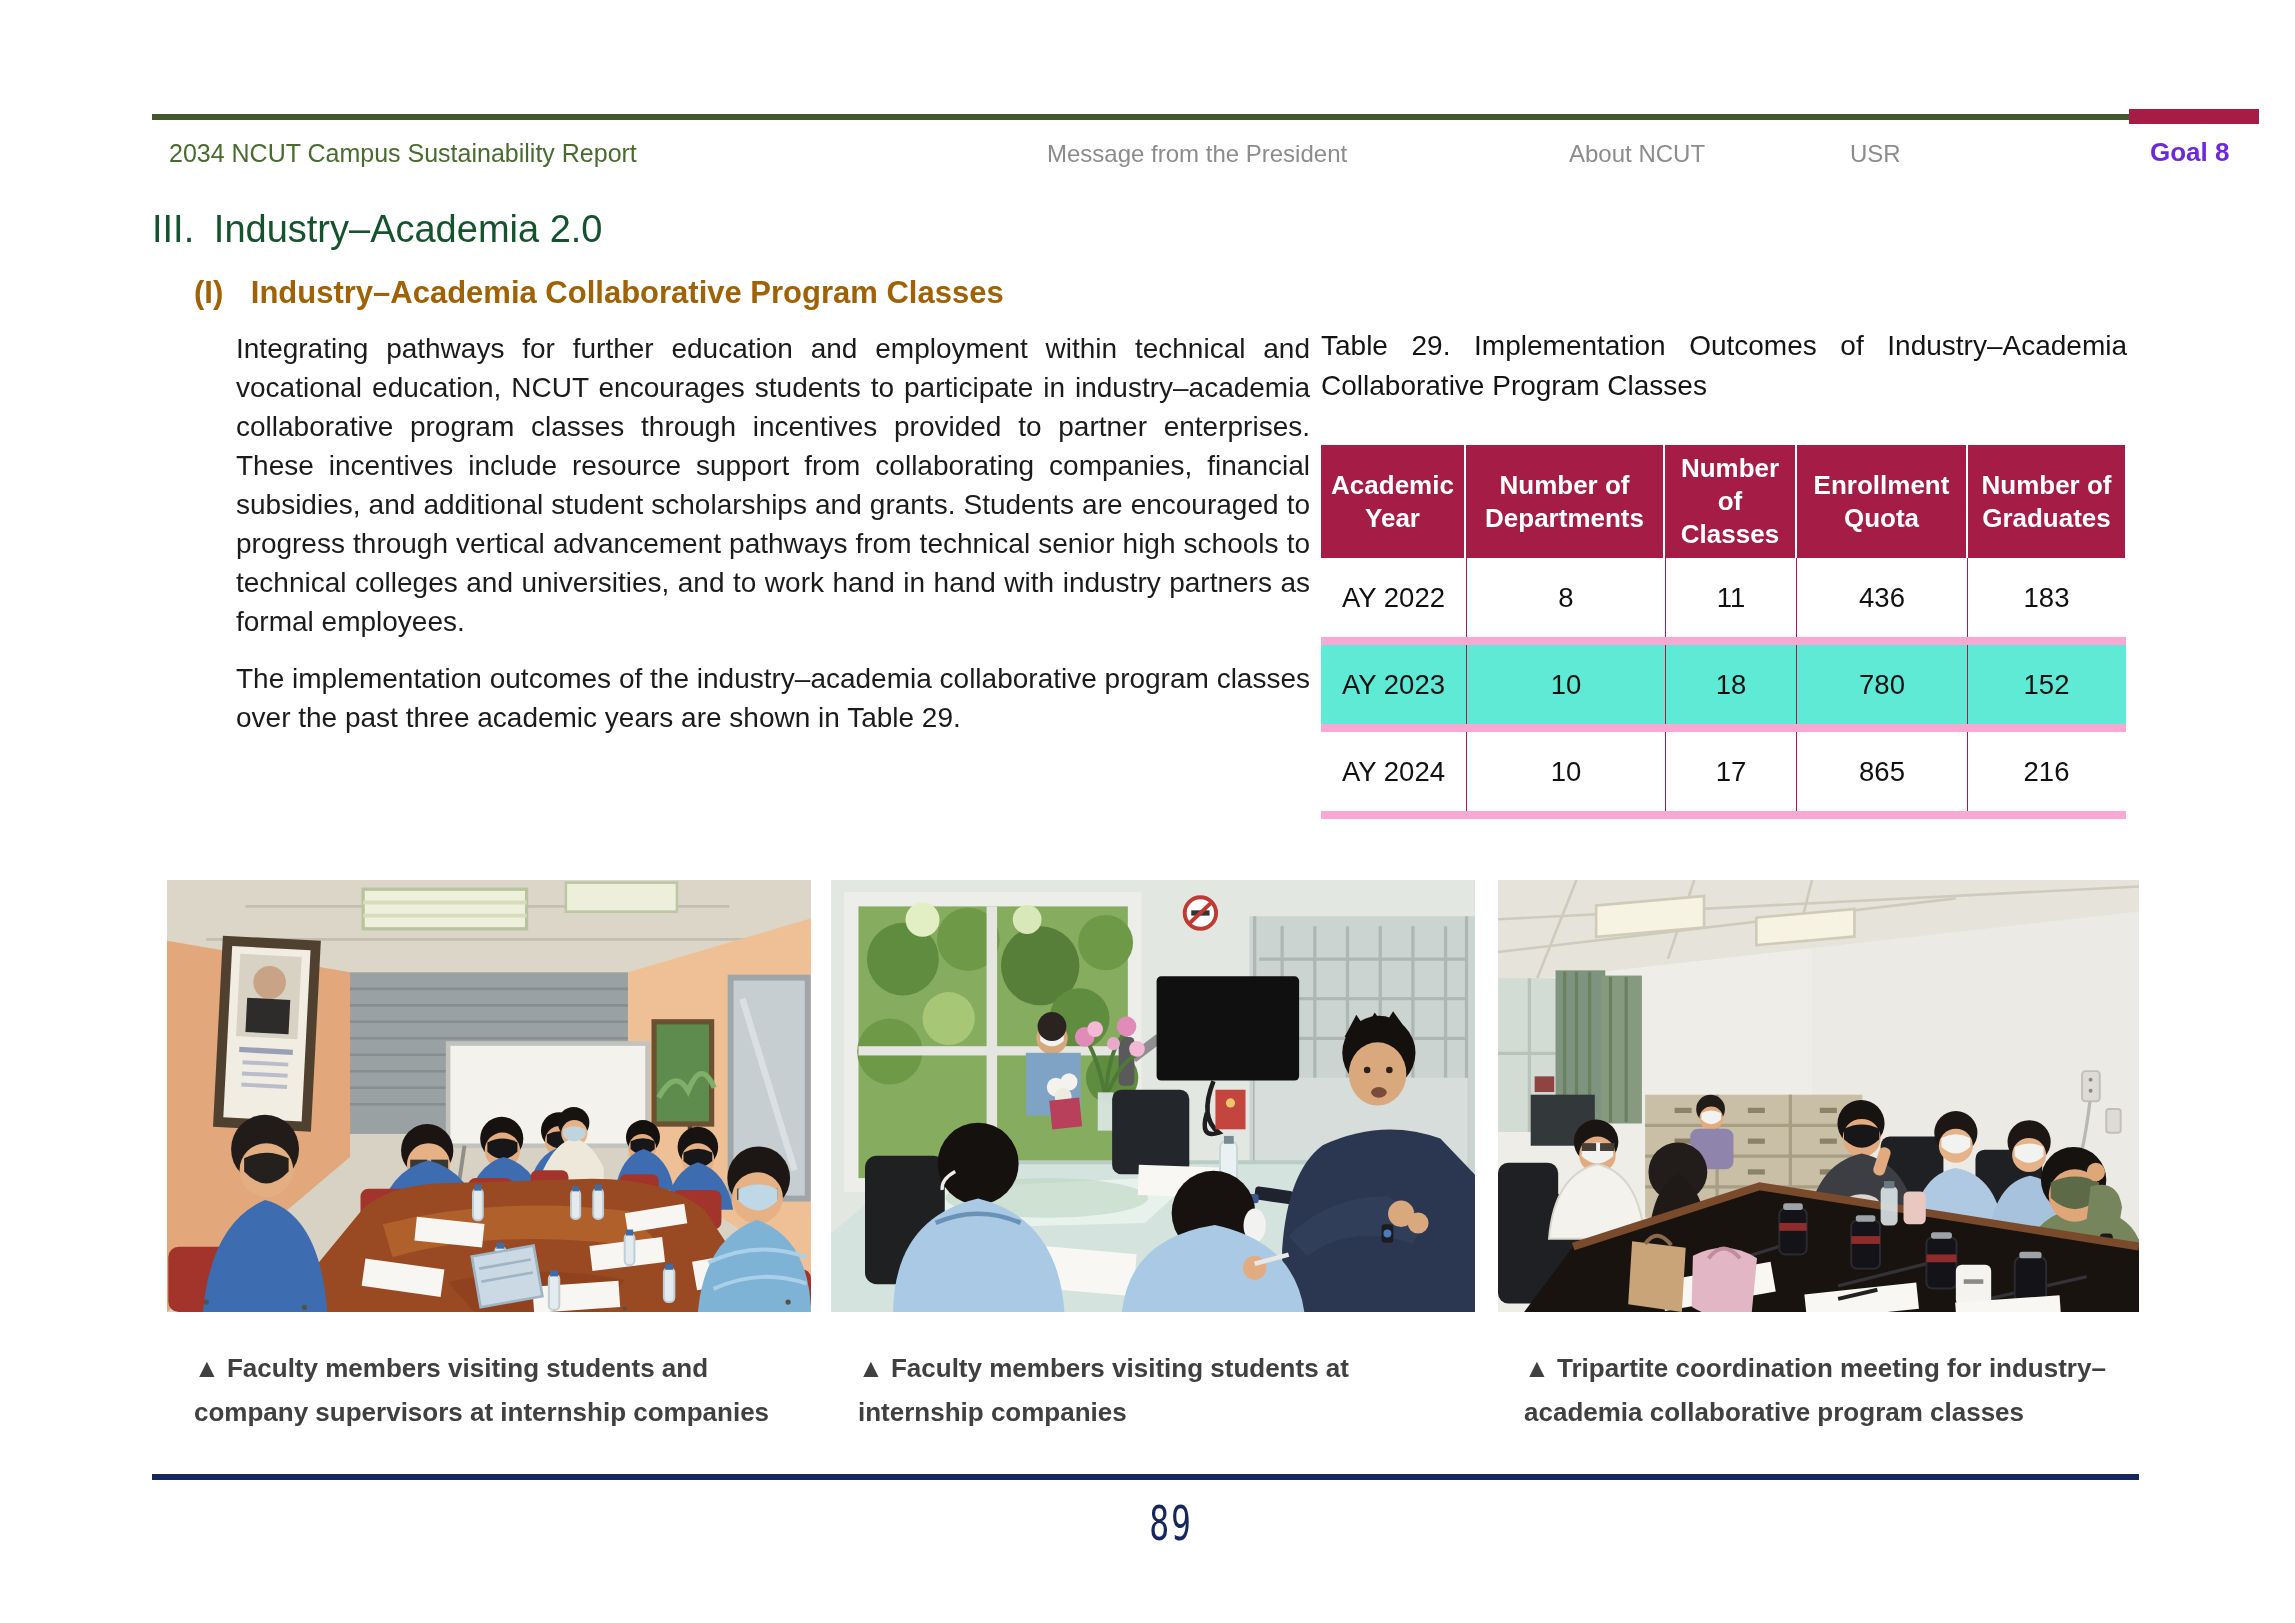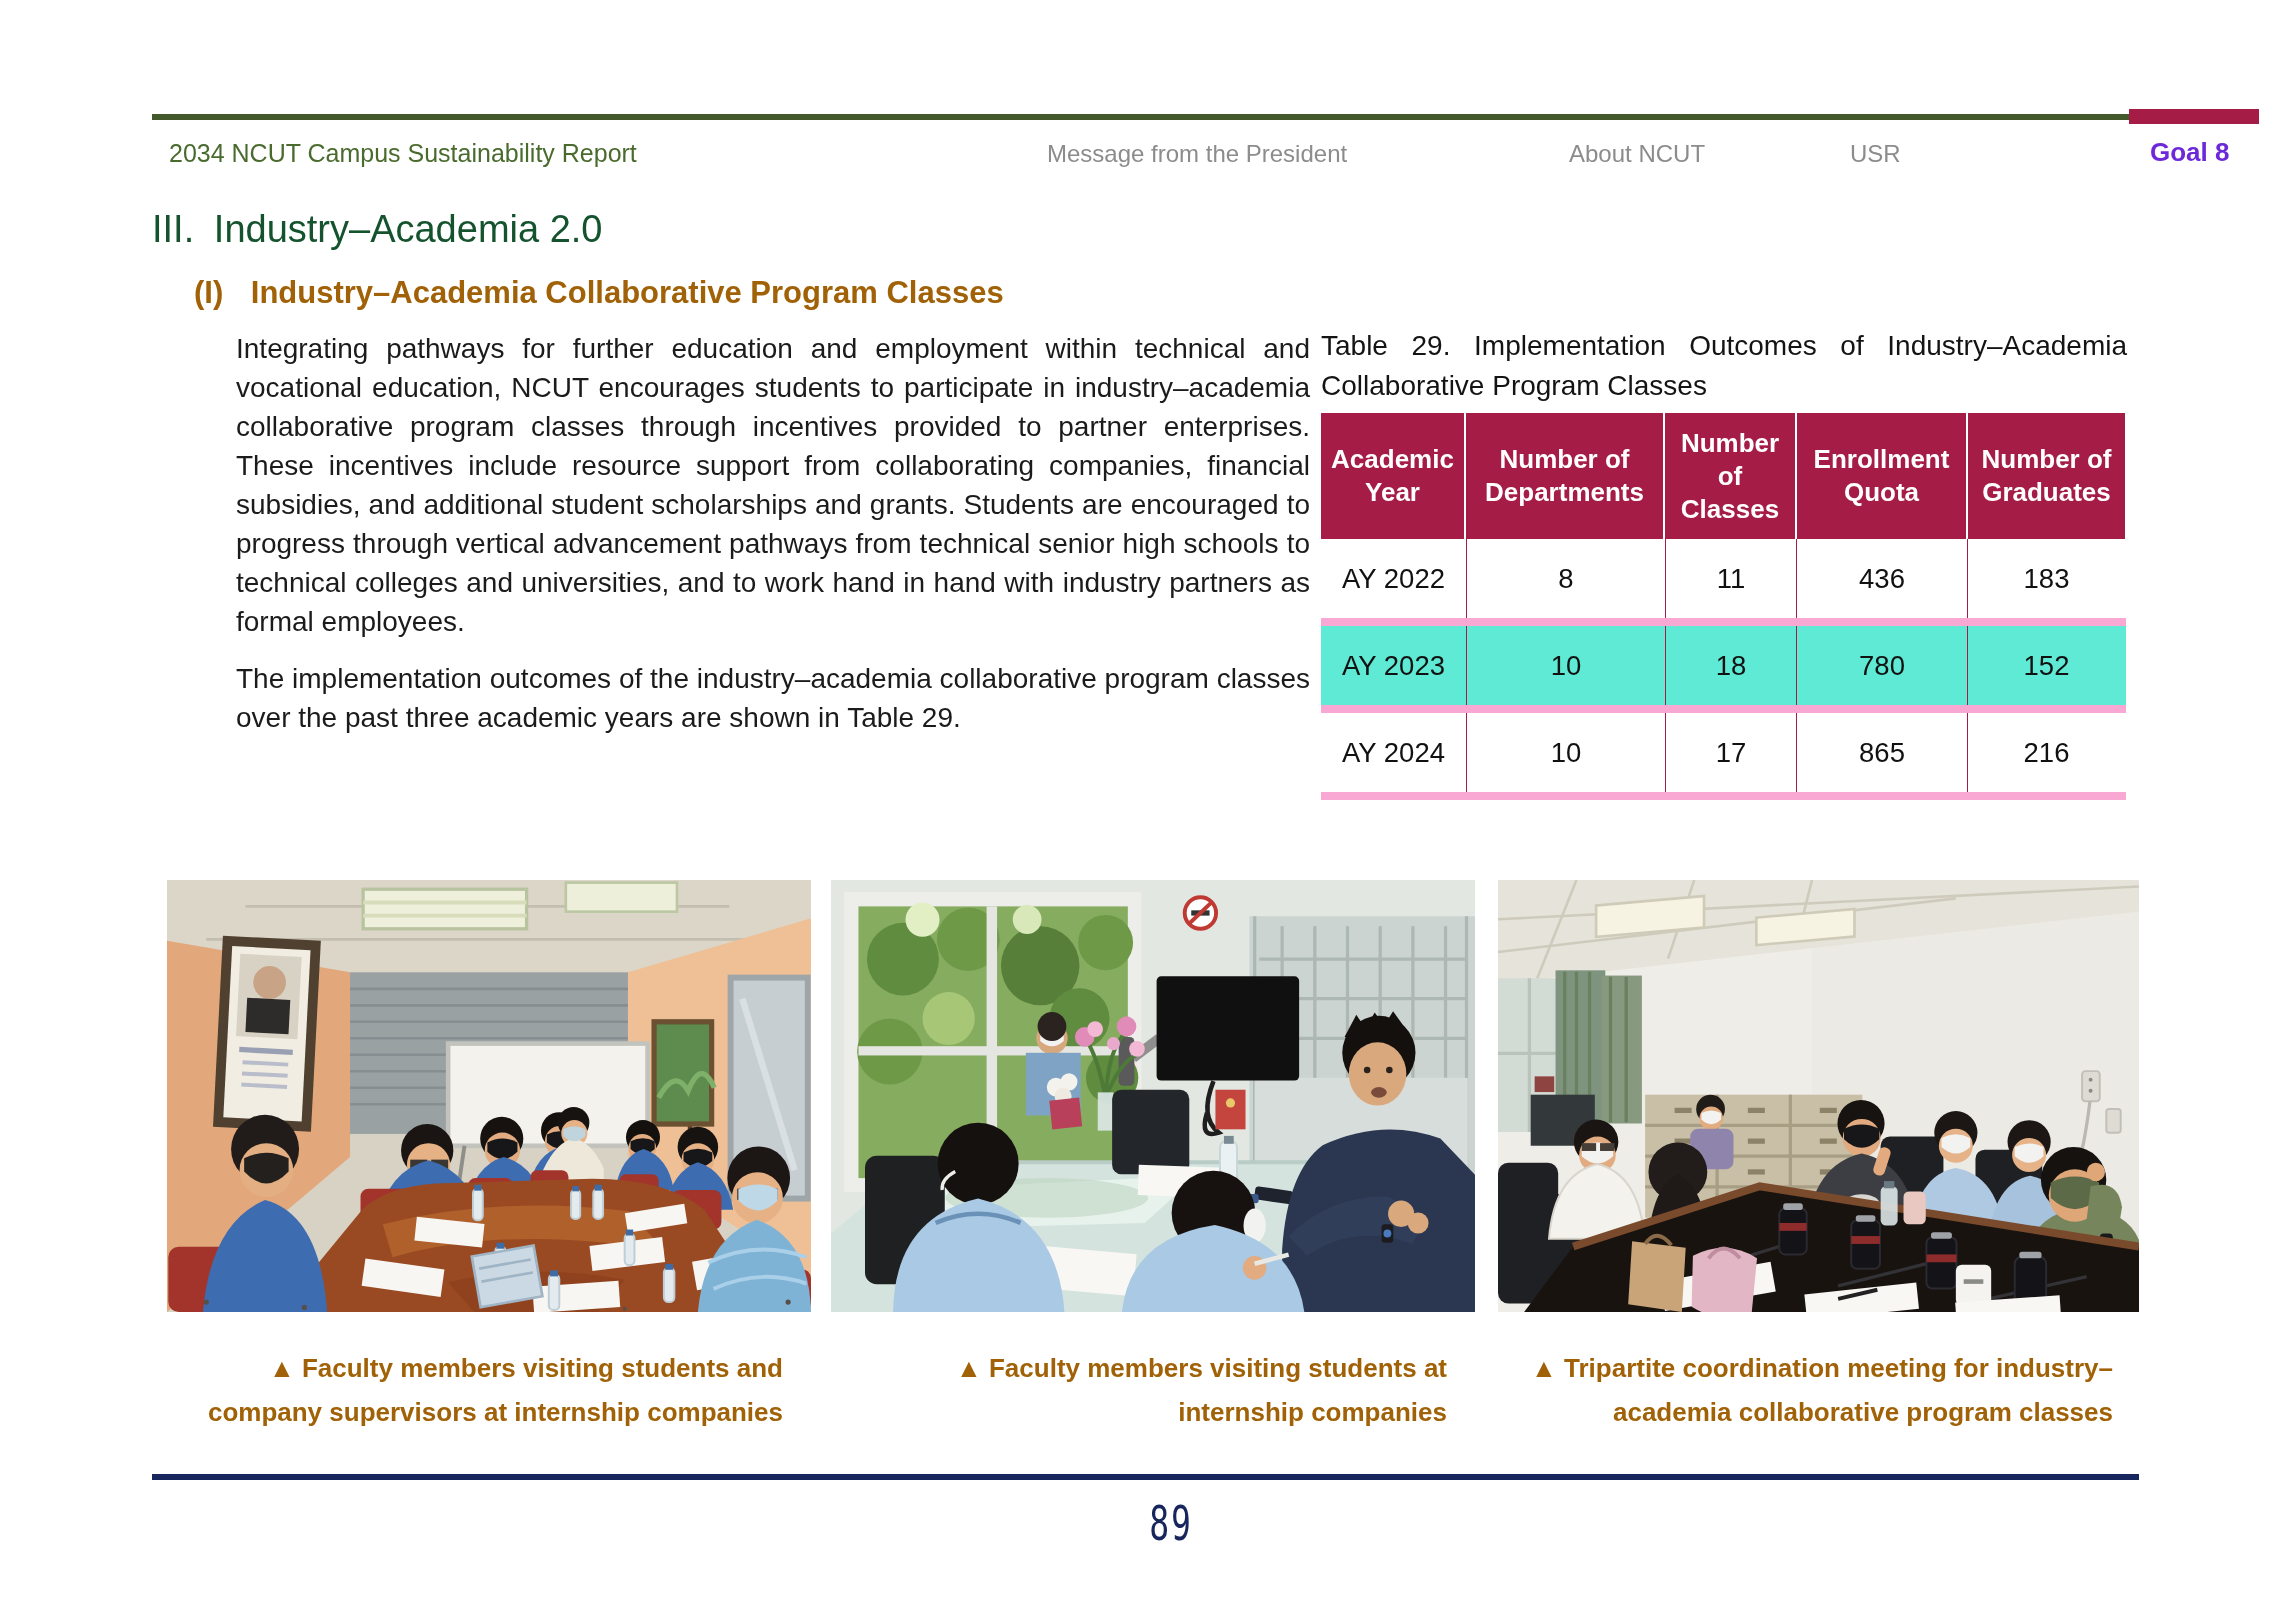--- a/index.html
+++ b/index.html
@@ -21,37 +21,37 @@
   .sub-title{left:152px;top:275px;font-size:31px;font-weight:bold;color:#a16207;white-space:nowrap;margin-left:42px;}
   .sub-title .num{margin-right:27.5px;}
 
   
   .bodycol{left:236px;top:329px;width:1074px;font-size:28px;line-height:39px;text-align:justify;}
   .bodycol p{margin:0 0 17.7px 0;}
 
   
   .tbl-caption{left:1321px;top:326px;width:806px;font-size:28px;line-height:40px;text-align:justify;color:#141414;}
   .tbl{left:1321px;top:413px;width:805px;}
-  .t-head{display:grid;grid-template-columns:143px 197px 130px 169px 157px;column-gap:2px;height:126px;}
+  .t-head{display:grid;grid-template-columns:143px 197px 130px 169px 157px;column-gap:2px;height:113px;margin-top:32px;}
   .t-head-cell{background:#A51D47;color:#ffffff;font-weight:bold;font-size:26px;line-height:33px;
                display:flex;align-items:center;justify-content:center;text-align:center;padding:0 2.6px;box-sizing:border-box;}
   .t-row{display:grid;grid-template-columns:145px 199px 131px 171px 158px;height:79px;border-bottom:8px solid #f9a8d4;}
   .t-row.pink{background:#5eead4;}
   .t-cell{display:flex;align-items:center;justify-content:center;font-size:27.5px;color:#111;}
   .t-row .t-cell + .t-cell{border-left:1.3px solid #A51D47;}
 
   
   .photo{top:880px;height:432px;overflow:hidden;background:#ddd;}
   .photo svg{display:block;width:100%;height:100%;}
   .photo1{left:167px;width:644px;}
   .photo2{left:831px;width:644px;}
   .photo3{left:1498px;width:641px;}
 
   
-  .photo-caption{top:1346px;width:589px;text-align:right;font-weight:bold;font-size:26px;line-height:44px;color:#a16207;}
+  .photo-caption{top:1346px;width:589px;text-align:left;font-weight:bold;font-size:26px;line-height:44px;color:#404040;}
   .cap1{left:194px;} .cap2{left:858px;} .cap3{left:1524px;}
 
   
   .rule-navy{left:152px;top:1474px;width:1987px;height:5.9px;background:#17265C;}
   .page-number{left:1112px;top:1495px;width:118px;text-align:center;color:#17265C;
                font-family:"DejaVu Sans Mono",monospace;font-size:46px;letter-spacing:2.6px;
                transform:scale(0.72,1.05);transform-origin:center top;}
 </style>
 </head>
 <body>

